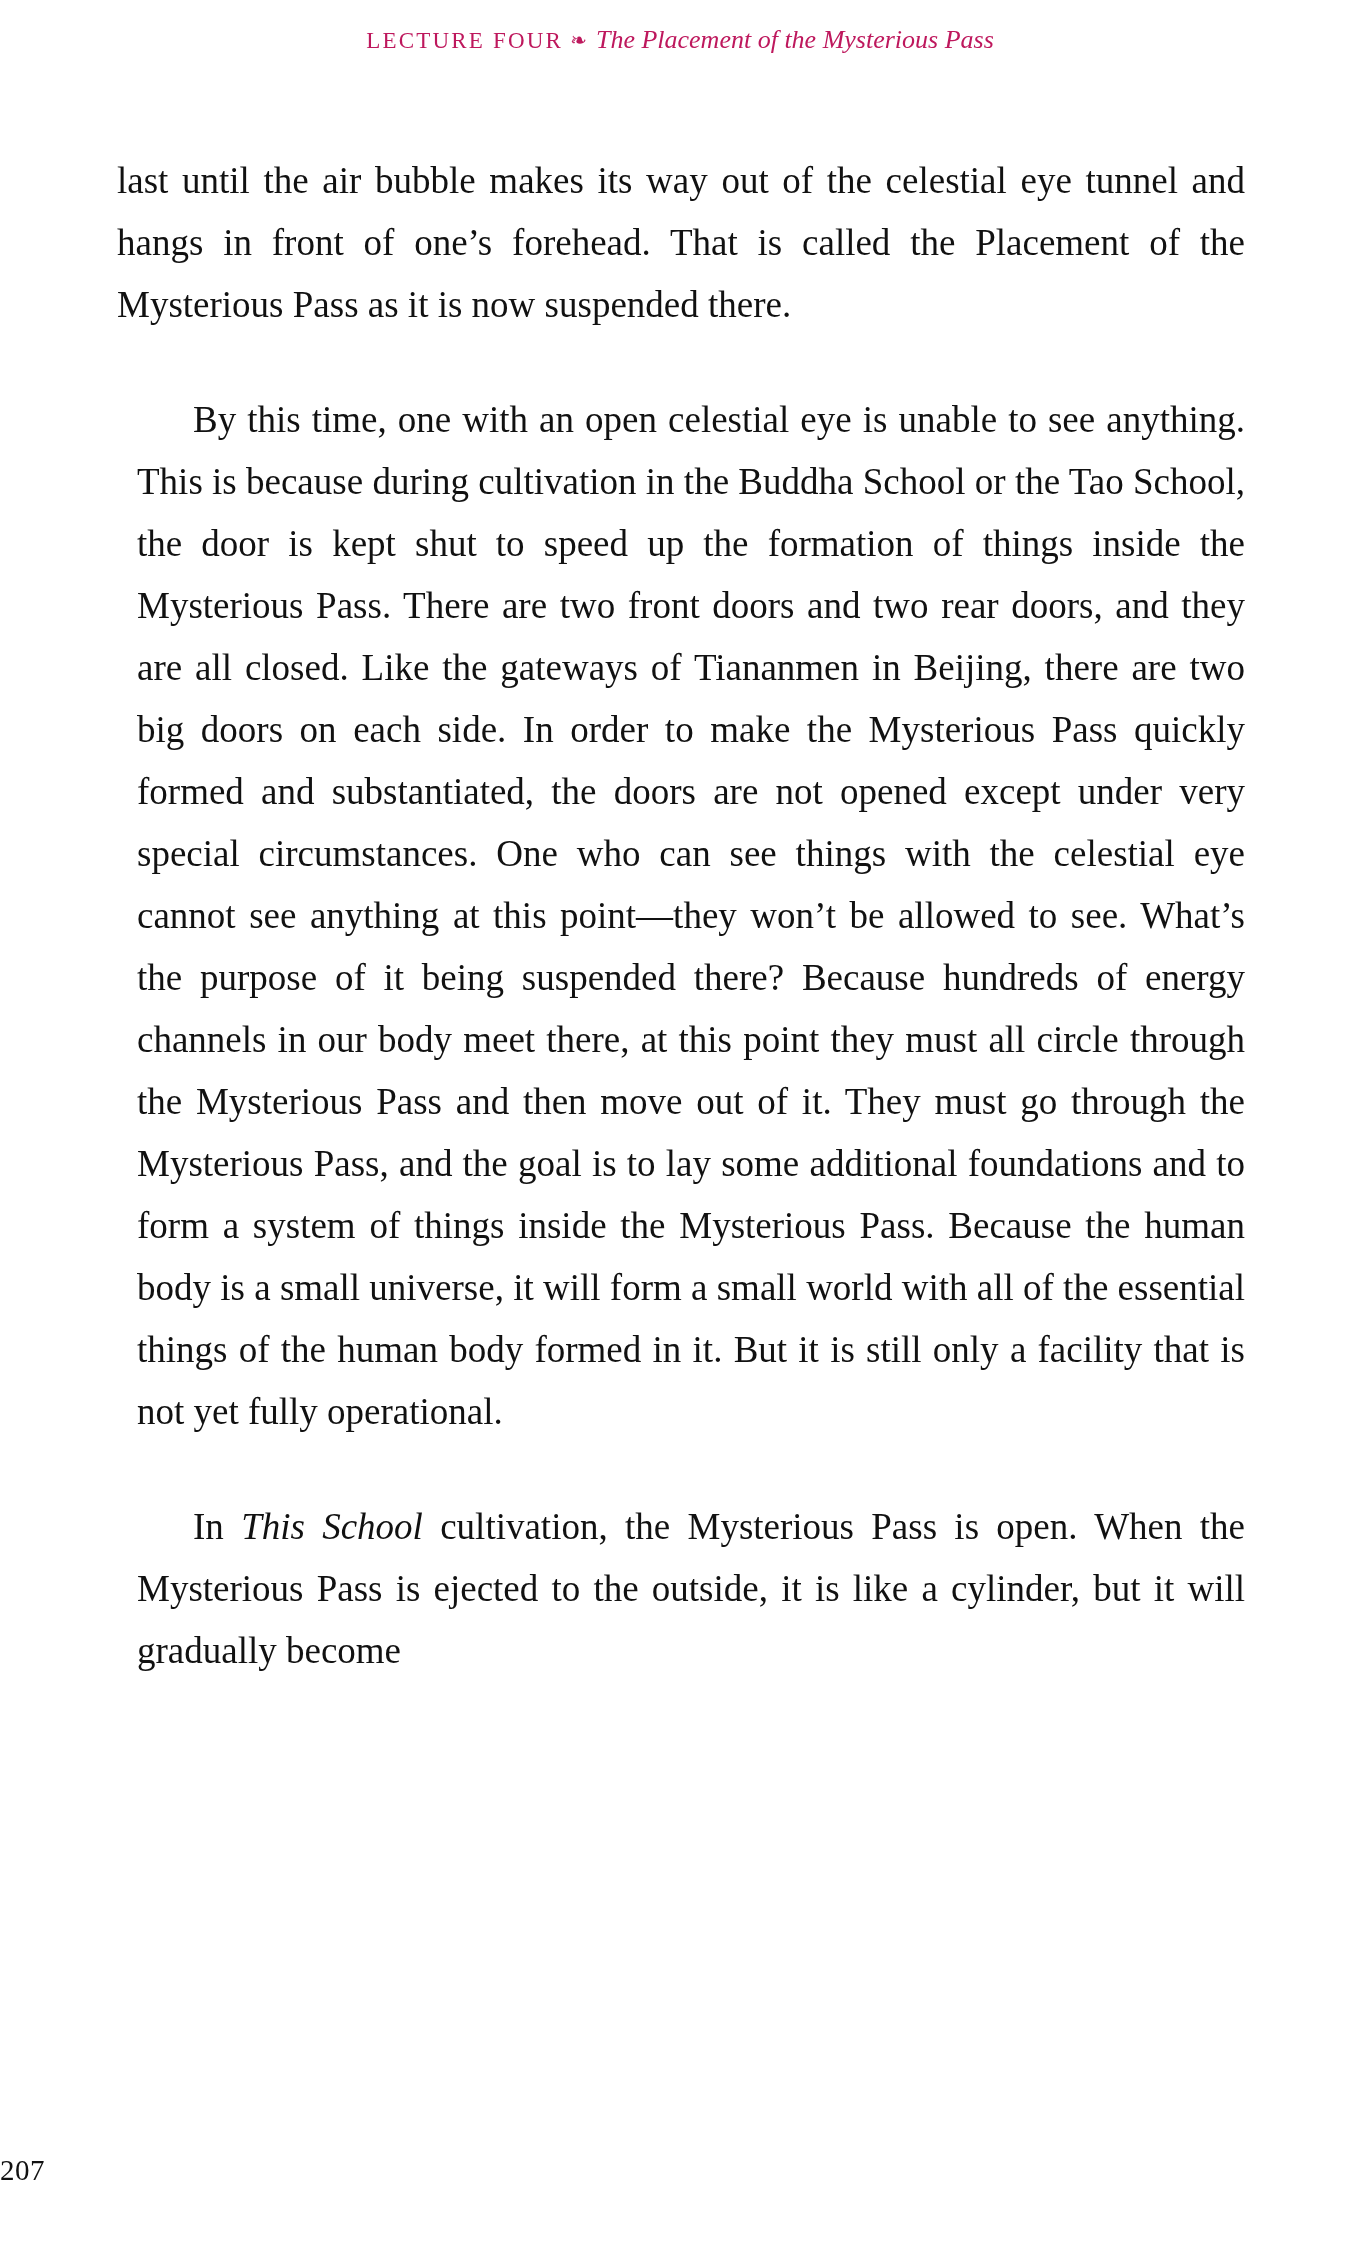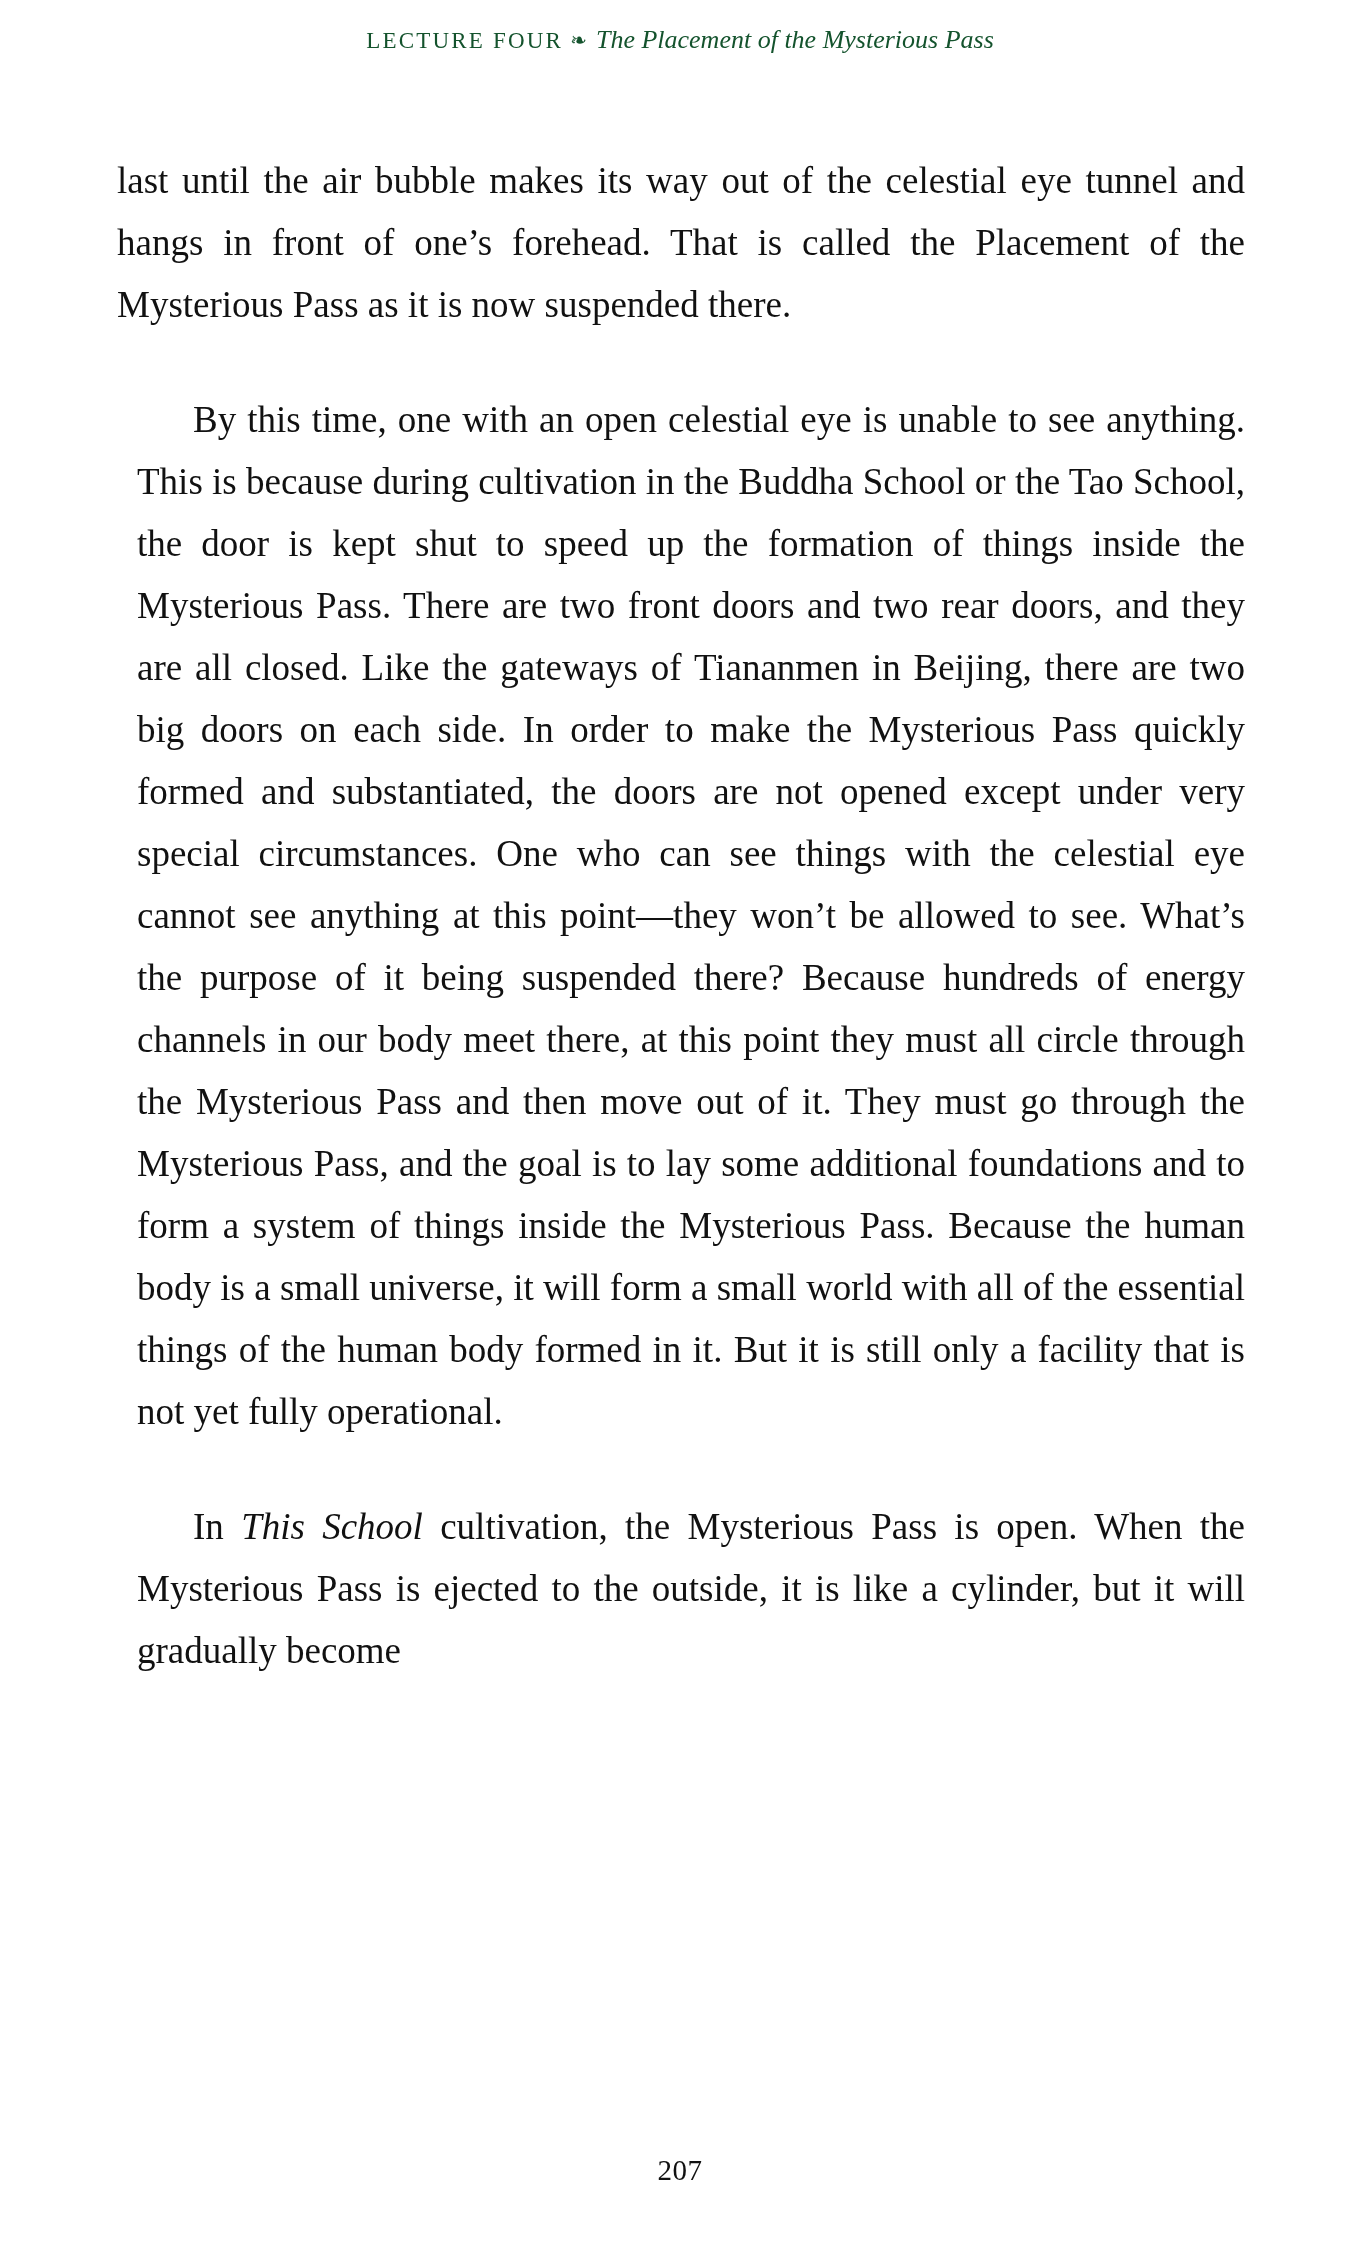--- a/index.html
+++ b/index.html
@@ -23,21 +23,21 @@
     background: #ffffff;
   }
   .running-head {
     position: absolute;
     top: 24px;
     left: 0;
     right: 0;
     text-align: center;
     font-size: 25px;
     line-height: 1.2;
-    color: #14532d;
+    color: #be185d;
     white-space: nowrap;
   }
   .running-head .lecture-label {
     font-variant: small-caps;
     letter-spacing: 2.2px;
     font-size: 23px;
   }
   .running-head .ornament {
     display: inline-block;
     margin: 0 9px 0 7px;
@@ -71,21 +71,20 @@
     margin-left: 20px;
   }
   p .ital {
     font-style: italic;
   }
   .folio {
     position: absolute;
     bottom: 60px;
     left: 0;
     right: 0;
-    text-align: center;
     font-size: 29px;
     color: #111111;
     letter-spacing: 0.5px;
   }
 </style>
 </head>
 <body>
 
 <div class="page">
 

